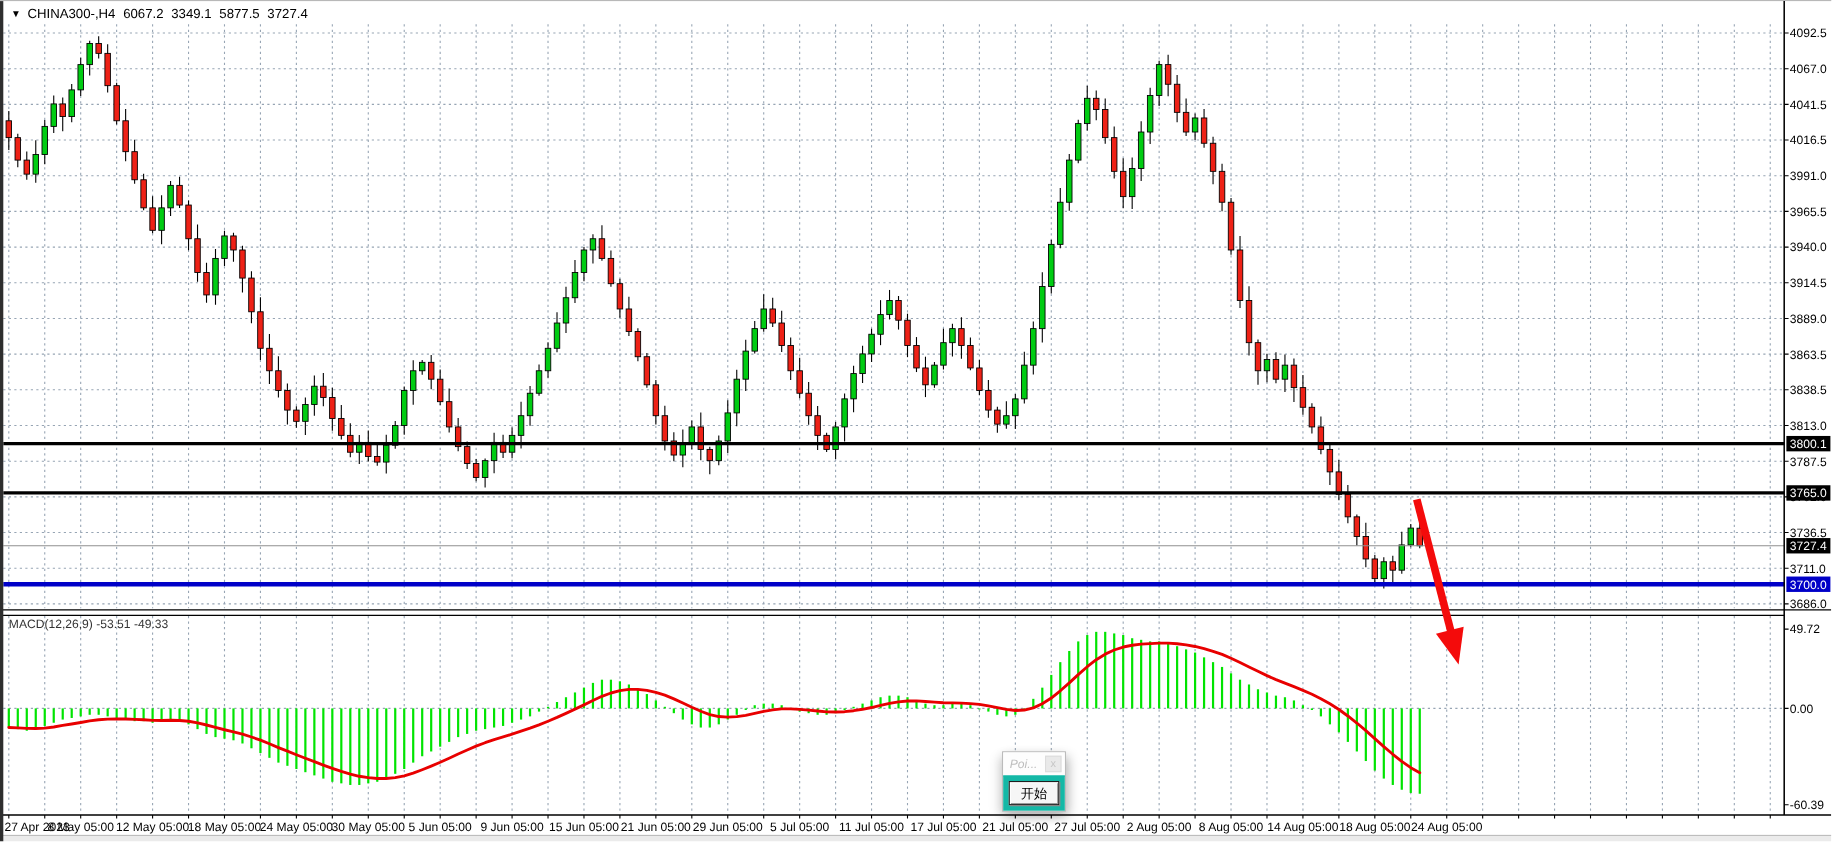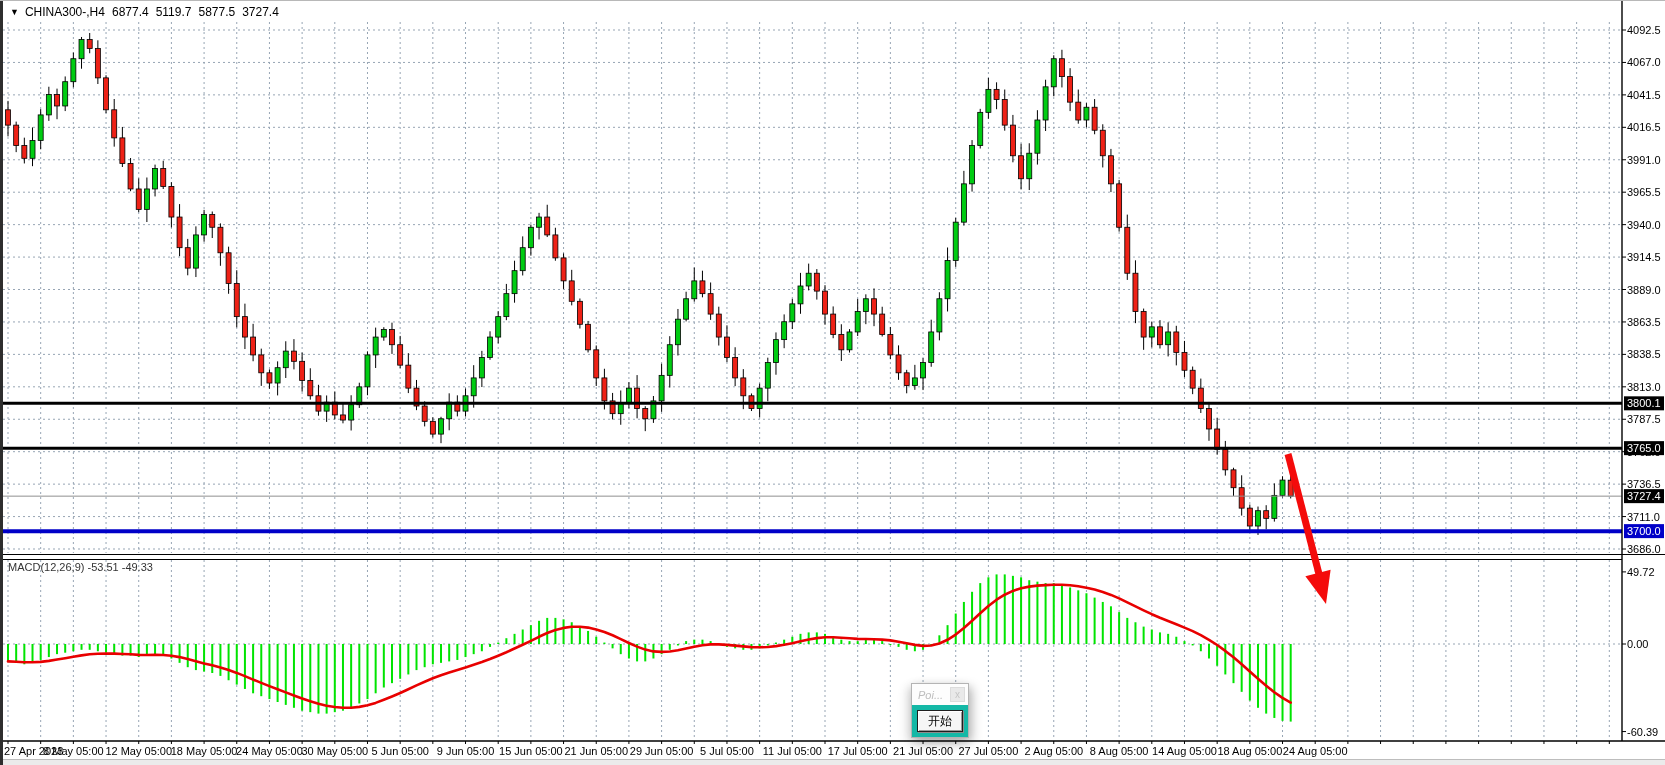--- a/index.html
+++ b/index.html
@@ -804,22 +804,22 @@
       </g>
       <g>
         <line x1="1288" y1="453" x2="1319" y2="573" stroke="#F40B0B" stroke-width="7"></line>
         <polygon points="1326,603 1305.4,575.2 1330.6,568.8" fill="#F40B0B"></polygon>
       </g>
     </svg>
 
   <div id="titlebar">
     <span class="tri">▼</span>
     <span>CHINA300-,H4</span>
-    <span>6877.4</span>
-    <span>5119.7</span>
+    <span>6067.2</span>
+    <span>3349.1</span>
     <span>5877.5</span>
     <span>3727.4</span>
   </div>
 
   <div id="popup">
     <div class="tbar">
       <div class="ttl">Poi...</div>
       <div class="cls">x</div>
     </div>
     <div class="pbody">

